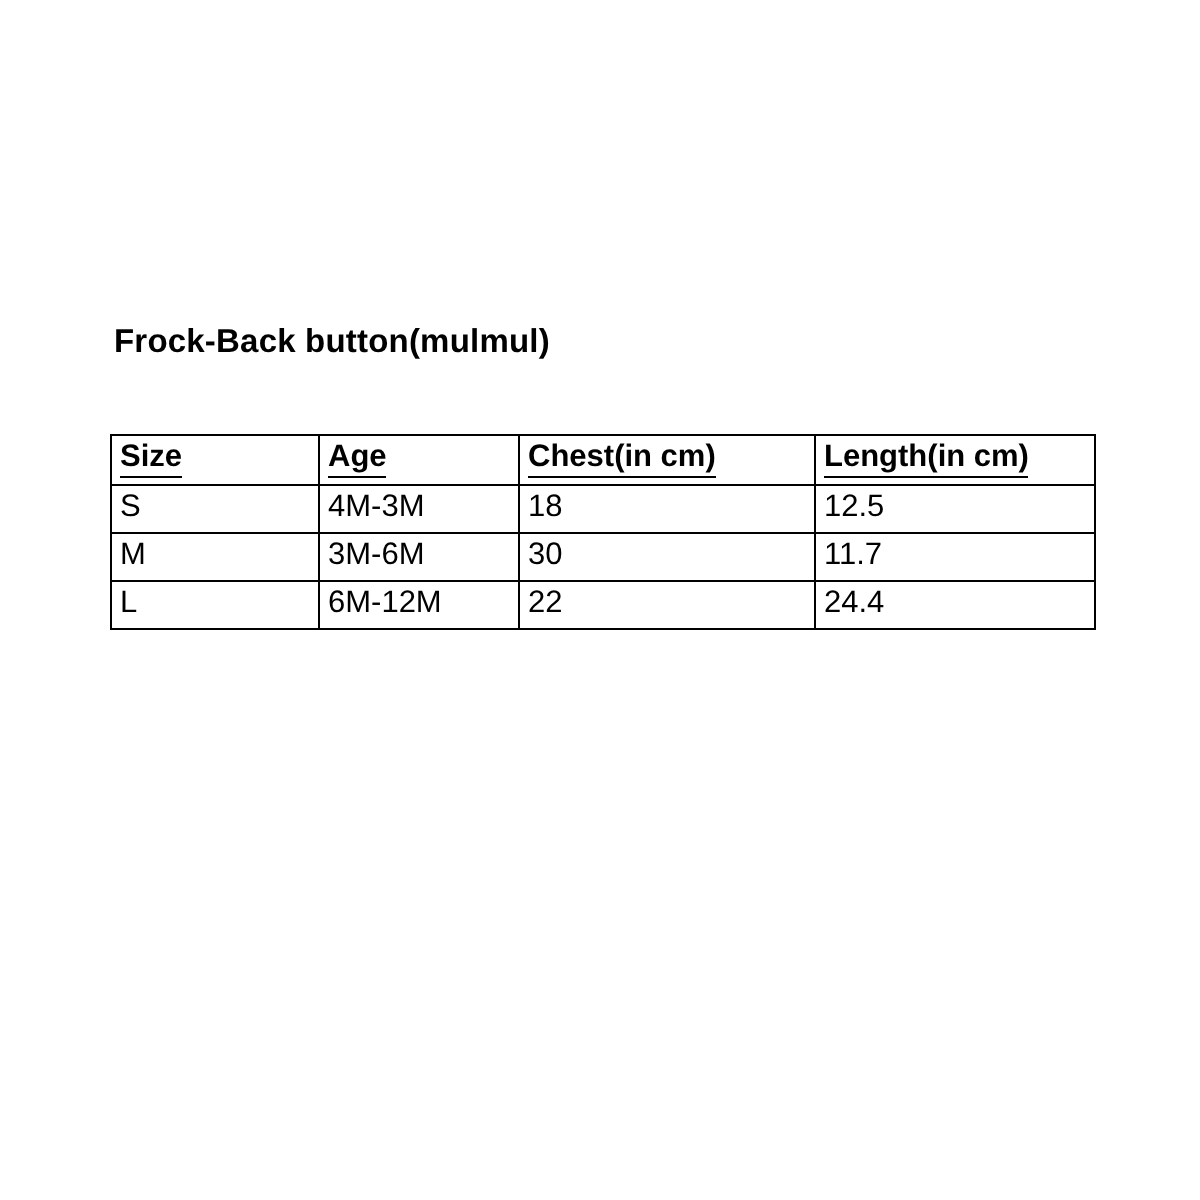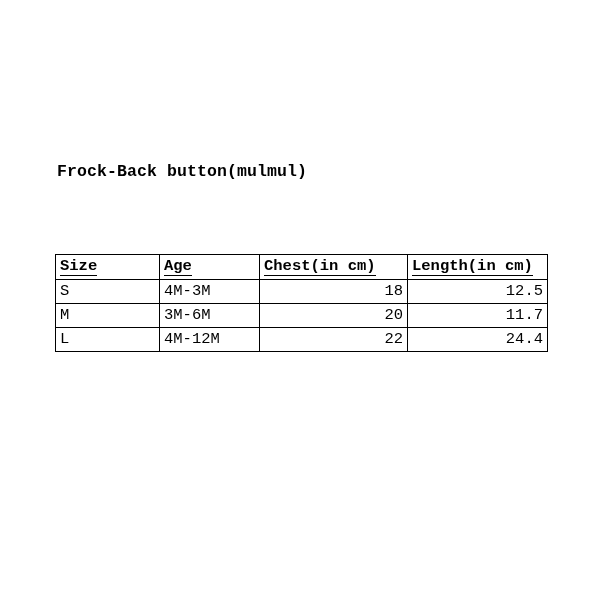--- a/index.html
+++ b/index.html
@@ -11,37 +11,35 @@
     height: 600px;
     background: #ffffff;
     font-family: "Liberation Sans", sans-serif;
     color: #000000;
     overflow: hidden;
   }
   .page {
     position: relative;
     width: 600px;
     height: 600px;
-    font-family: Liberation Mono, monospace;
   }
   .title {
     position: absolute;
     left: 57px;
     top: 162px;
     font-size: 16.5px;
     font-weight: bold;
     letter-spacing: 0.1px;
     white-space: nowrap;
   }
   .table-wrap {
     position: absolute;
     left: 55px;
     top: 217px;
     width: 492px;
-    margin-top: 37px;
   }
   table.sizechart {
     border-collapse: collapse;
     width: 492px;
     table-layout: fixed;
     font-size: 15.5px;
   }
   table.sizechart th,
   table.sizechart td {
     border: 1.6px solid #000000;
@@ -59,21 +57,20 @@
     display: inline-block;
     border-bottom: 1.6px solid #000000;
     line-height: 1.08;
     padding-bottom: 0px;
   }
   .col-size   { width: 104px; }
   .col-age    { width: 100px; }
   .col-chest  { width: 148px; }
   .col-length { width: 140px; }
   td.num {
-    text-align: right;
     padding-right: 7px;
   }
   td.txt {
     text-align: left;
   }
 </style>
 </head>
 <body>
 
 <div class="page">
@@ -99,26 +96,26 @@
       <tbody>
         <tr>
           <td class="txt">S</td>
           <td class="txt">4M-3M</td>
           <td class="num">18</td>
           <td class="num">12.5</td>
         </tr>
         <tr>
           <td class="txt">M</td>
           <td class="txt">3M-6M</td>
-          <td class="num">20</td>
+          <td class="num">30</td>
           <td class="num">11.7</td>
         </tr>
         <tr>
           <td class="txt">L</td>
-          <td class="txt">4M-12M</td>
+          <td class="txt">6M-12M</td>
           <td class="num">22</td>
           <td class="num">24.4</td>
         </tr>
       </tbody>
     </table>
   </div>
 
 </div>
 
 </body></html>

